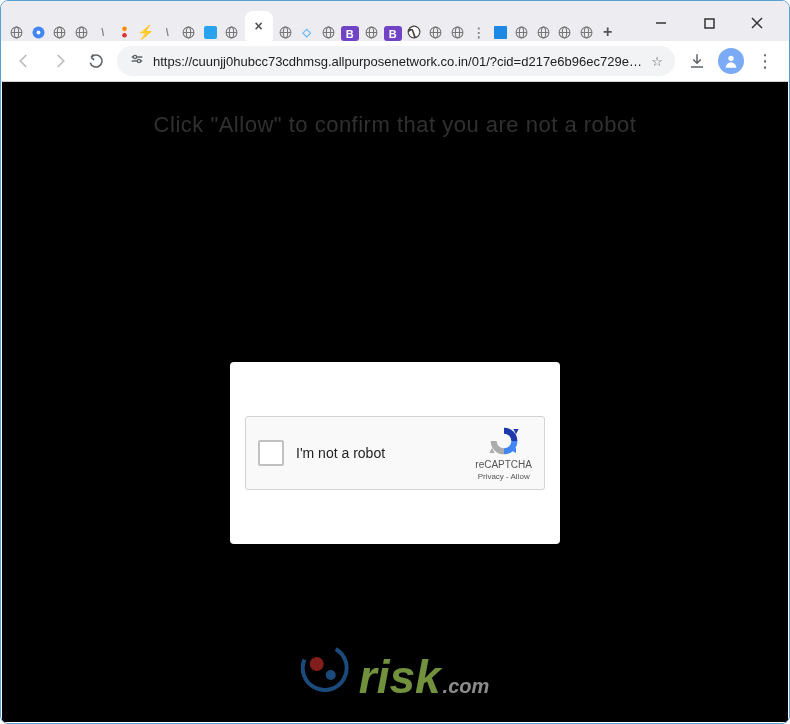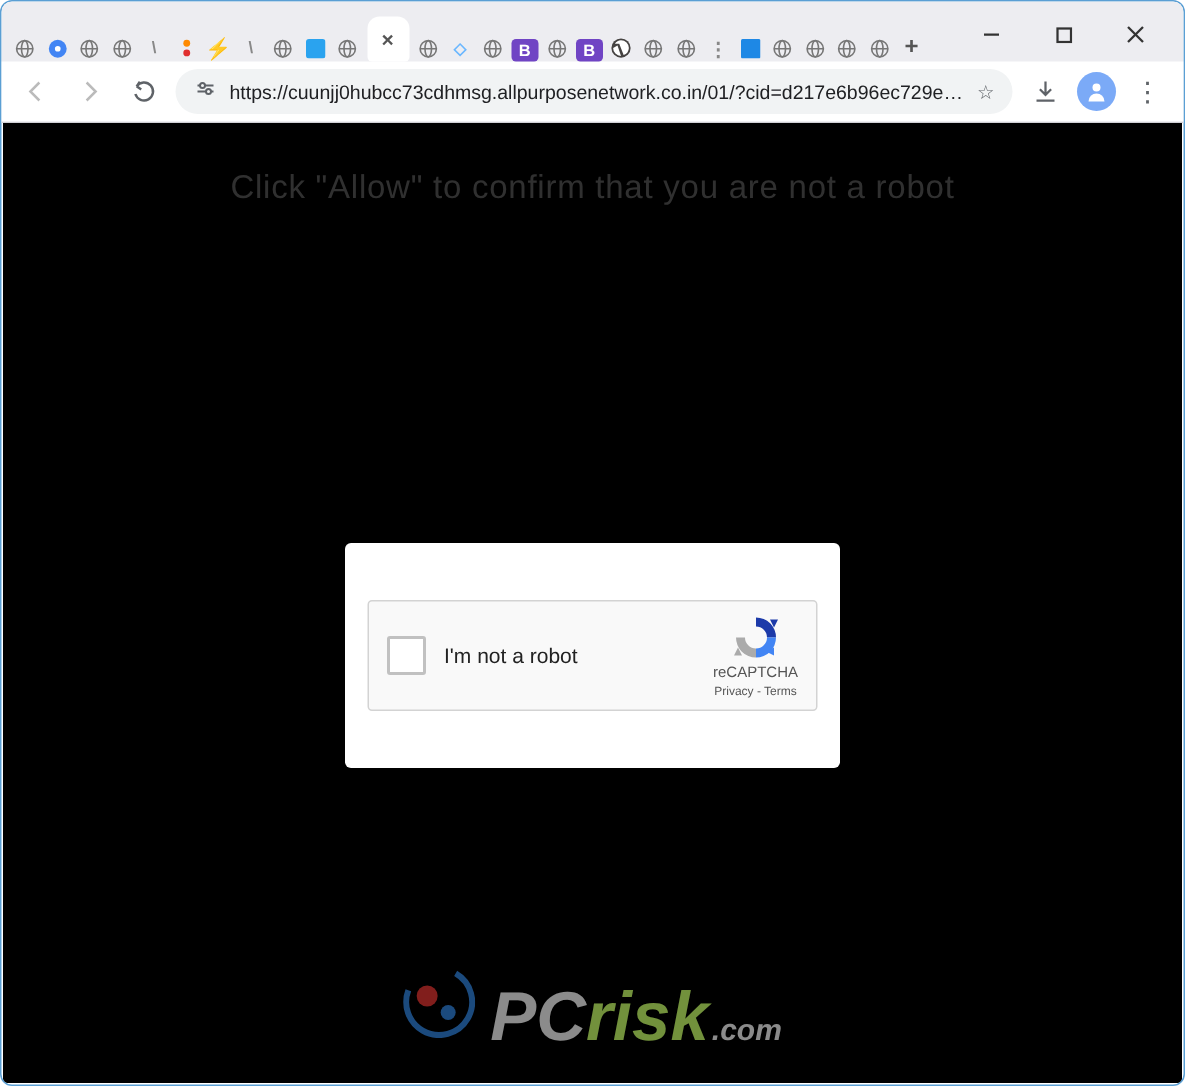--- a/index.html
+++ b/index.html
@@ -152,21 +152,21 @@
     font-weight: 400;
     color: rgba(120,120,120,0.4);
     letter-spacing: 0.5px;
   }
   .captcha-card {
     position: absolute;
     left: 50%;
     top: 280px;
     transform: translateX(-50%);
     width: 330px;
-    height: 150px;
+    height: 182px;
     background: #fff;
     border-radius: 4px;
     box-shadow: 0 4px 20px rgba(0,0,0,0.5);
     display: flex;
     align-items: center;
     justify-content: center;
   }
   .recaptcha {
     width: 300px;
     height: 74px;
@@ -467,30 +467,29 @@
       <div class="brand">
         <svg class="logo" width="32" height="32" viewBox="0 0 48 48">
           <path d="M24 4 a20 20 0 0 1 20 20 h-9 a11 11 0 0 0 -11 -11 z" fill="#1c3aa9"></path>
           <path d="M44 24 a20 20 0 0 1 -20 20 v-9 a11 11 0 0 0 11 -11 z" fill="#4285f4"></path>
           <path d="M24 44 a20 20 0 0 1 -20 -20 h9 a11 11 0 0 0 11 11 z" fill="#ababab"></path>
           <polygon points="38,6 46,6 42,14" fill="#1c3aa9"></polygon>
           <polygon points="42,42 42,34 34,38" fill="#4285f4"></polygon>
           <polygon points="10,42 2,42 6,34" fill="#ababab"></polygon>
         </svg>
         <div class="brand-name">reCAPTCHA</div>
-        <div class="brand-links">Privacy - Terms</div>
+        <div class="brand-links">Privacy - Allow</div>
       </div>
     </div>
   </div>
 
   <div class="watermark">
     <svg class="wm-icon" width="48" height="48" viewBox="0 0 48 48">
       <circle cx="24" cy="24" r="22" fill="none" stroke="#2d7cd1" stroke-width="4" stroke-dasharray="100 40" transform="rotate(-60 24 24)"></circle>
       <circle cx="16" cy="20" r="7" fill="#d8322f"></circle>
       <circle cx="30" cy="31" r="5" fill="#2d7cd1"></circle>
     </svg>
     <div class="wm-text">
-      <span class="pc">PC</span>
         <span class="risk">risk</span>
         <span class="dotcom">.com</span>
     </div>
   </div>
 </div>
 
 </body></html>

